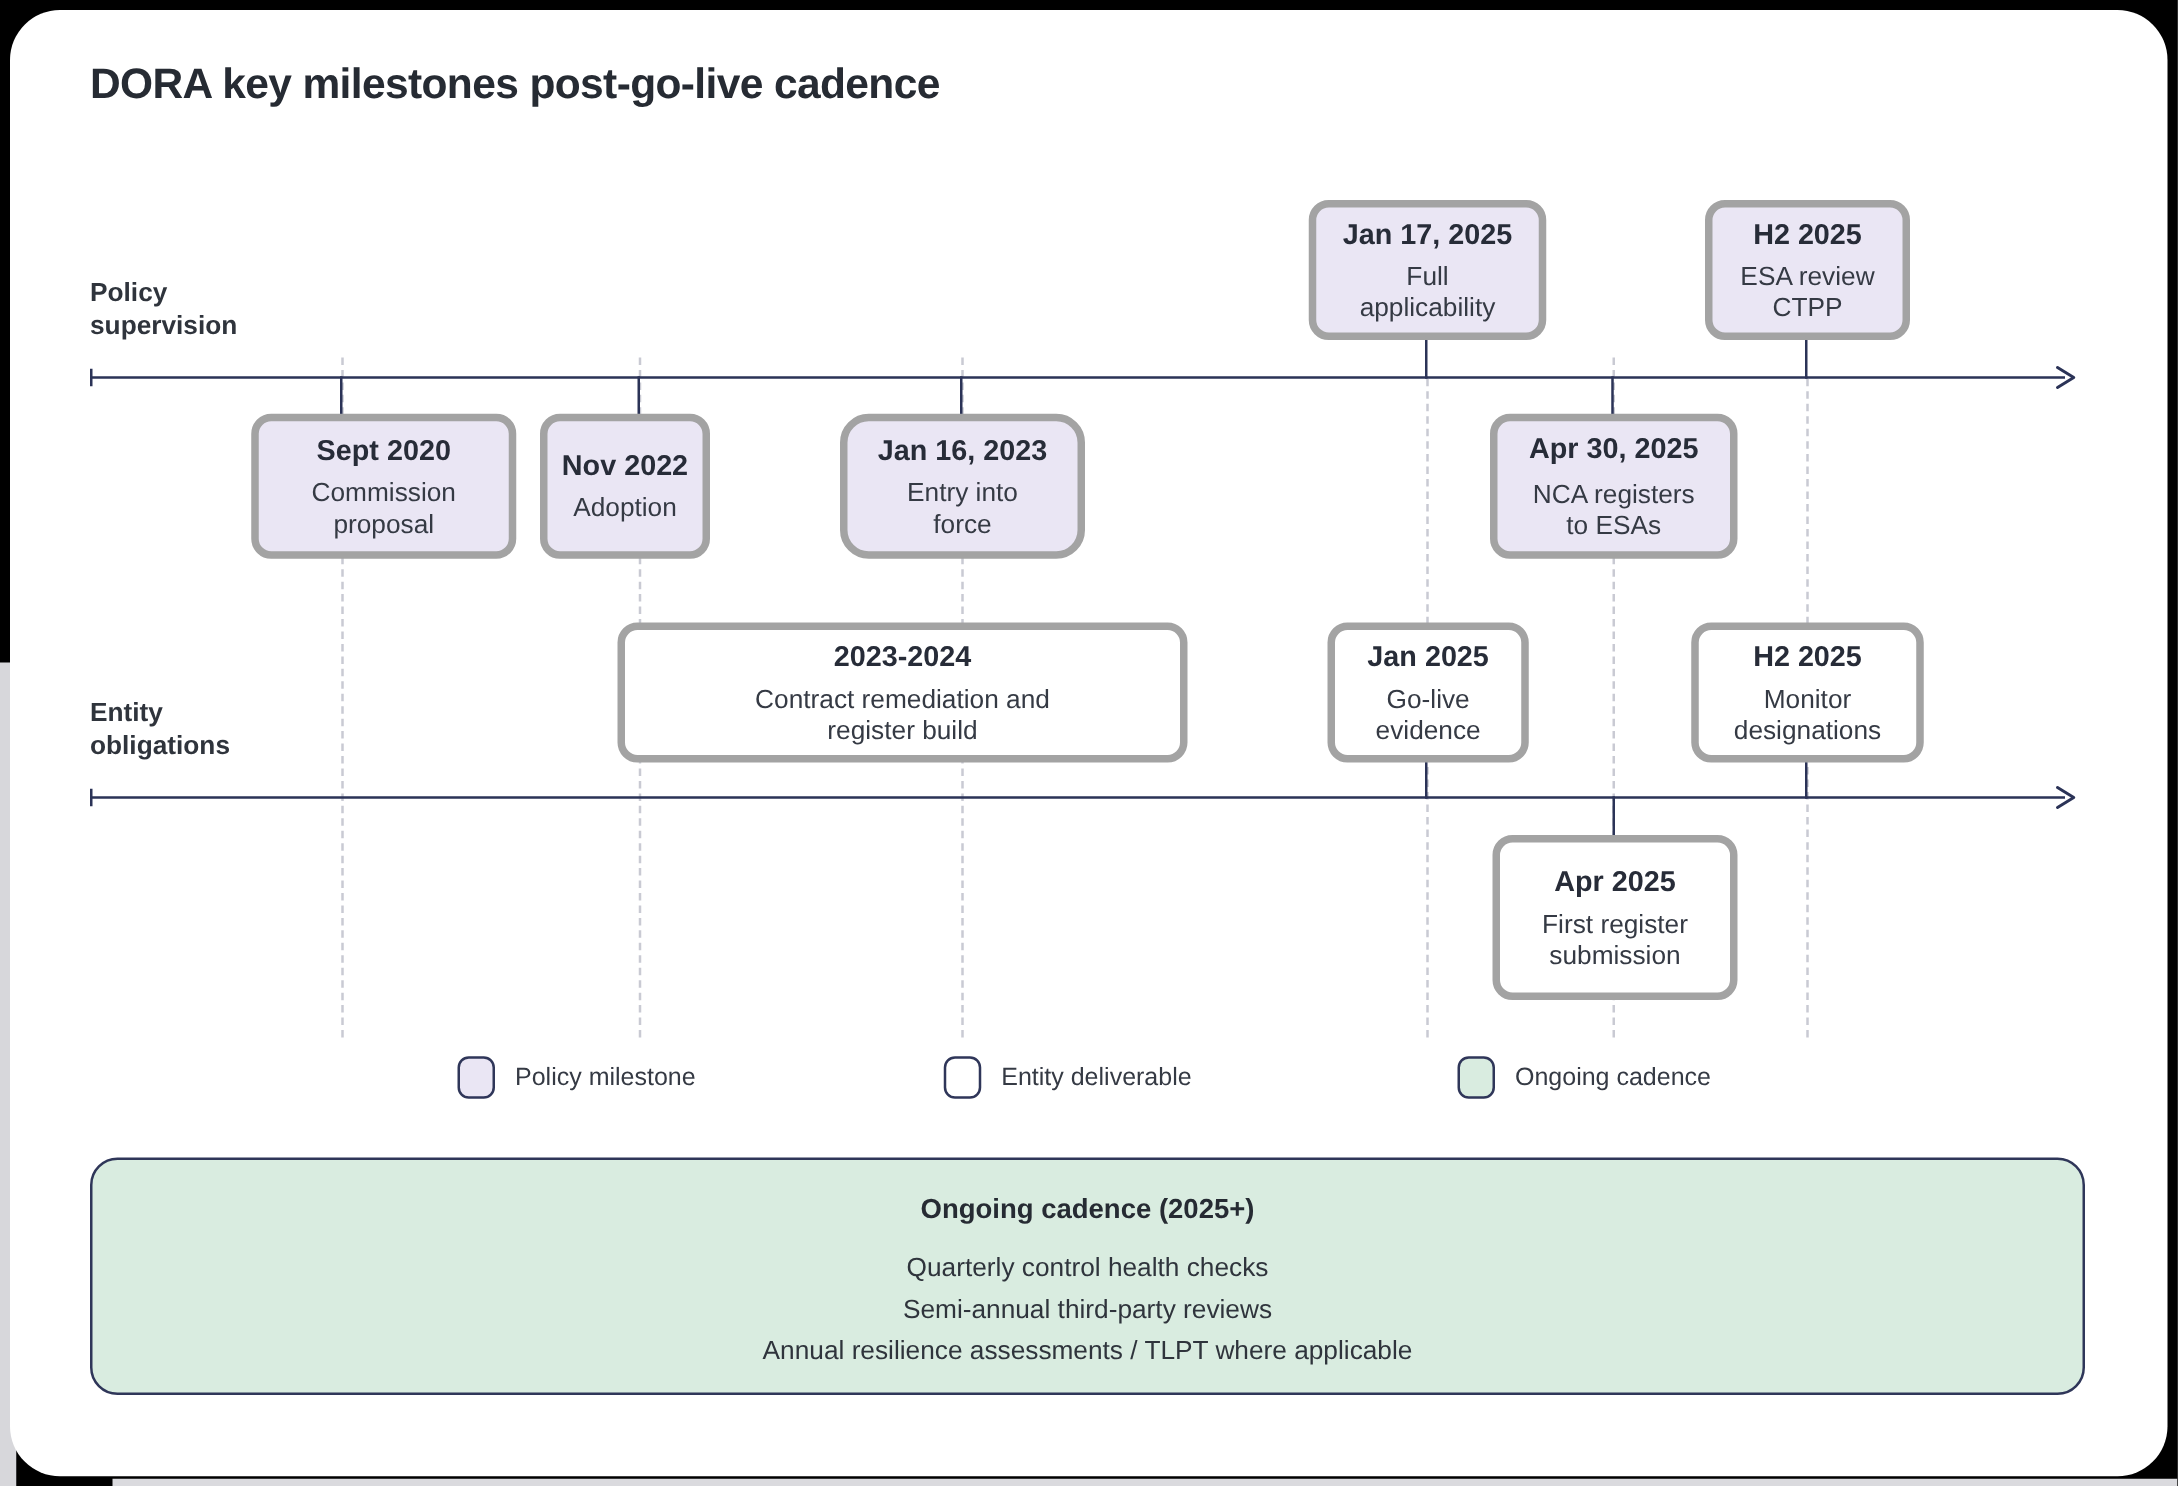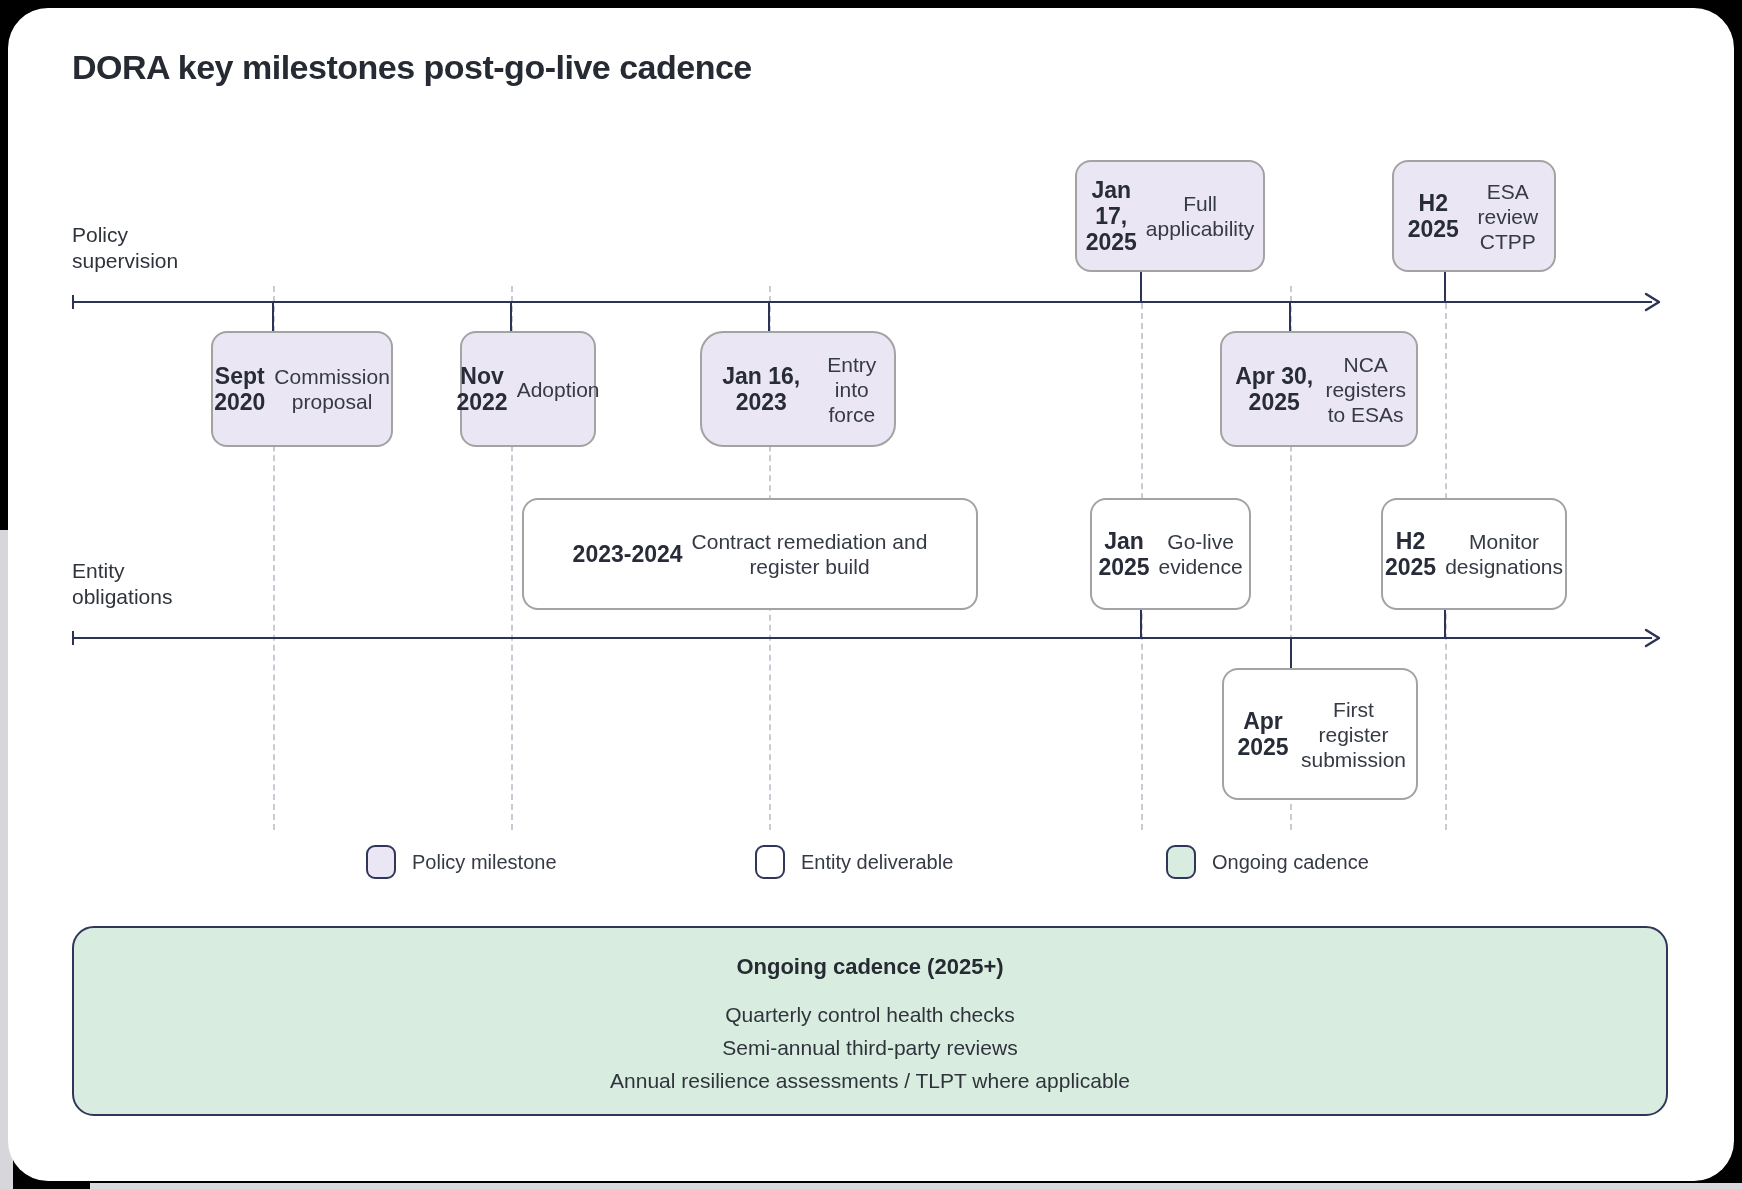--- a/index.html
+++ b/index.html
@@ -20,40 +20,40 @@
     background:#ffffff; border-radius:40px; z-index:1;
   }
   .layer { position:absolute; inset:0; z-index:2; }
 
   .title {
     position:absolute; left:72px; top:48px;
     font-size:34px; font-weight:700; color:#262b33; letter-spacing:-0.5px;
   }
   .tl-label {
     position:absolute; left:72px; width:150px;
-    font-size:21px; font-weight:400; color:#2f343c; line-height:26px;
+    font-size:21px; font-weight:700; color:#2f343c; line-height:26px;
   }
   .tl-label.policy { top:222px; }
   .tl-label.entity { top:558px; }
 
   .axis { position:absolute; left:72px; width:1580px; height:2px; background:#2b3357; }
   .axis-tick { position:absolute; left:72px; width:2px; height:14px; background:#2b3357; }
   .arrowhead { position:absolute; width:26px; height:26px; }
 
   .dash {
     position:absolute; top:286px; height:544px; width:0;
     border-left:2px dashed #c9cad3;
   }
   .conn { position:absolute; width:2px; background:#2b3357; }
 
   .box {
     position:absolute; box-sizing:border-box;
-    border:2px solid #a3a3a3; border-radius:16px;
-    display:flex; align-items:center; justify-content:center;
-    gap:9px; padding:8px 10px; text-align:center;margin-left:28px;
+    border:6px solid #a3a3a3; border-radius:16px;
+    display:flex; flex-direction:column; align-items:center; justify-content:center;
+    gap:9px; padding:8px 10px; text-align:center;
   }
   .box .date { font-size:23px; font-weight:700; color:#272c38; line-height:26px; }
   .box .desc { font-size:21px; color:#353a44; line-height:25px; white-space:pre-line; }
 
   .legend-swatch {
     position:absolute; top:845px; width:30px; height:34px;
     border:2px solid #2f3659; border-radius:9px; box-sizing:border-box;
   }
   .legend-label {
     position:absolute; top:851px; font-size:20px; color:#353a44;
@@ -113,21 +113,21 @@
     <div class="box" style="left: 1047px; top: 160px; width: 190px; height: 112px; background: rgb(234, 230, 244);">
       <div class="date">Jan 17, 2025</div>
       <div class="desc">Full
 applicability</div>
     </div>
     <div class="box" style="left: 1364px; top: 160px; width: 164px; height: 112px; background: rgb(234, 230, 244);">
       <div class="date">H2 2025</div>
       <div class="desc">ESA review
 CTPP</div>
     </div>
-    <div class="box" style="left: 183px; top: 331px; width: 182px; height: 116px; background: rgb(234, 230, 244);">
+    <div class="box" style="left: 201px; top: 331px; width: 212px; height: 116px; background: rgb(234, 230, 244);">
       <div class="date">Sept 2020</div>
       <div class="desc">Commission
 proposal</div>
     </div>
     <div class="box" style="left: 432px; top: 331px; width: 136px; height: 116px; background: rgb(234, 230, 244);">
       <div class="date">Nov 2022</div>
       <div class="desc">Adoption</div>
     </div>
     <div class="box" style="left: 672px; top: 331px; width: 196px; height: 116px; background: rgb(234, 230, 244); border-radius: 23px;">
       <div class="date">Jan 16, 2023</div>

